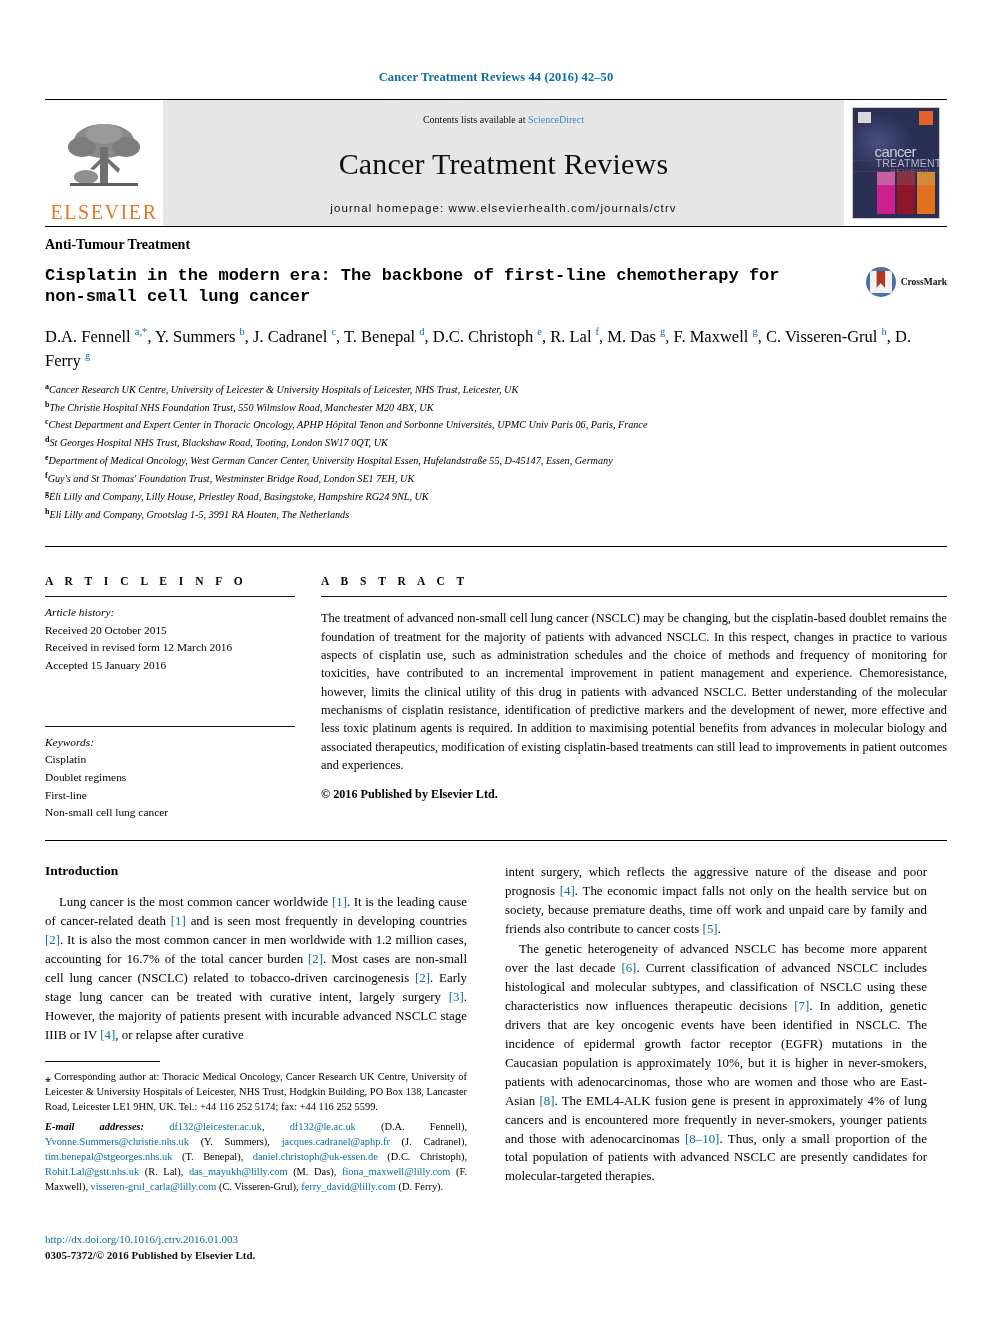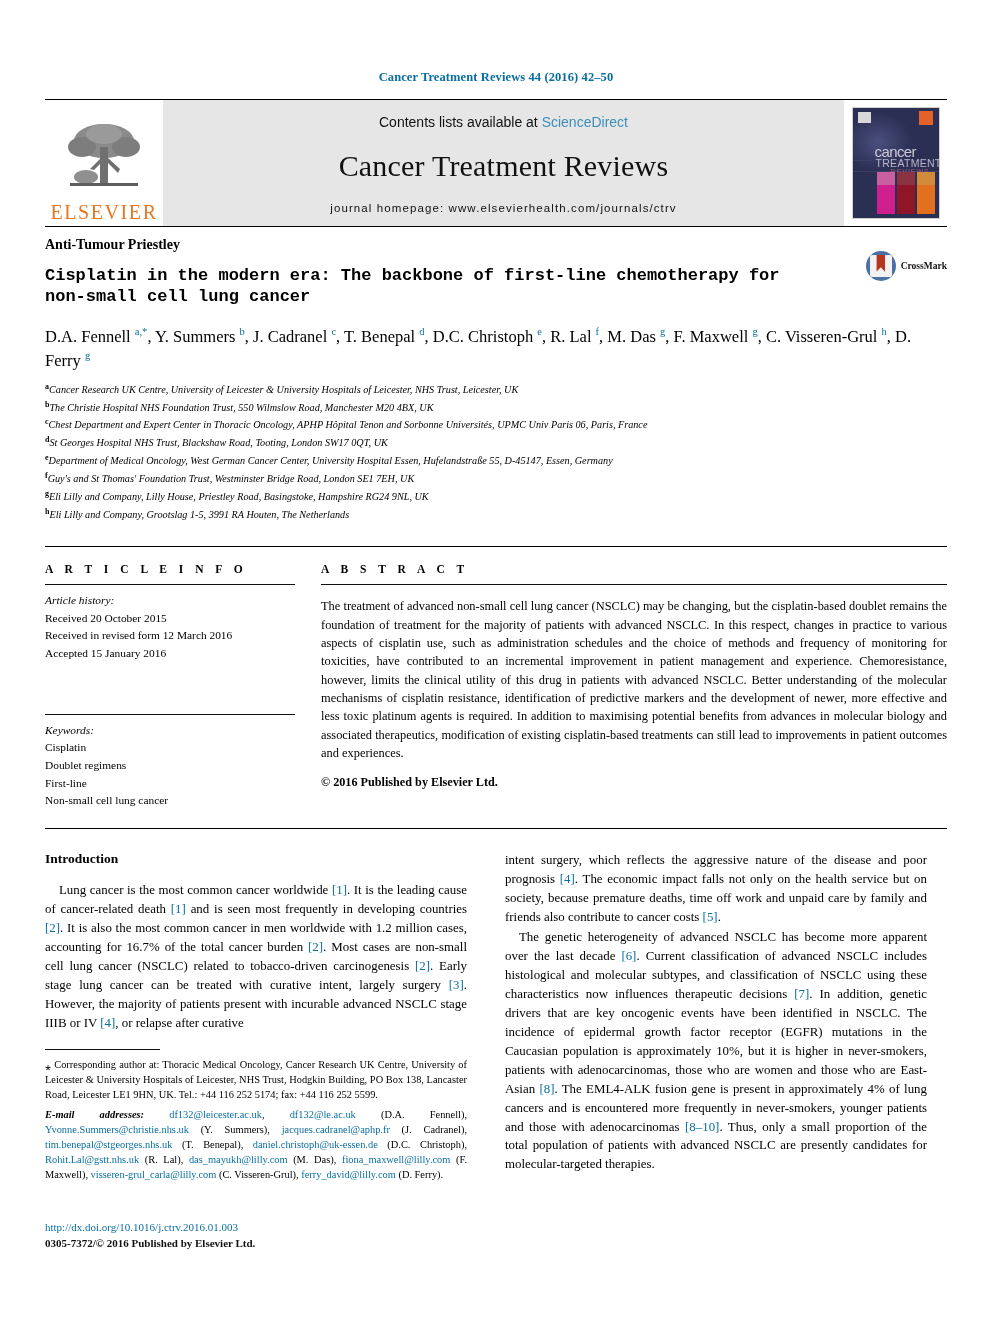--- a/index.html
+++ b/index.html
@@ -27,21 +27,21 @@
   .masthead-wrap { margin:14px 45px 0 45px; border-top:1.6px solid #000; }
   .masthead { display:flex; align-items:stretch; height:126px; }
   .pub-logo { width:118px; flex:0 0 118px; display:flex; flex-direction:column;
               align-items:center; justify-content:flex-end; padding-bottom:4px; }
   .pub-logo svg { display:block; }
   .pub-logo .wordmark { color:#e87722; font-family:"Liberation Serif",serif;
       font-size:20px; letter-spacing:1.6px; line-height:1; margin-top:1px; }
 
   .mast-center { flex:1 1 auto; background:#e6e6e6; display:flex; flex-direction:column;
                  align-items:center; justify-content:space-between; padding:14px 0 12px 0; }
-  .contents-line { font-family:Liberation Sans, sans-serif; font-size:14px; color:#111; }
+  .contents-line { font-family:Liberation Serif, serif; font-size:10px; color:#111; }
   .contents-line .sd { color:#3c8dbc; }
   .journal-title { font-family:"Liberation Serif", serif; font-size:30px; color:#111; letter-spacing:.2px; }
   .homepage { font-family:"Liberation Sans", sans-serif; font-size:11.5px; color:#111; letter-spacing:1.1px; }
 
   .cover { width:103px; flex:0 0 103px; display:flex; align-items:center; justify-content:center; }
   .cover-art { width:86px; height:110px; background:#2b2f54; position:relative; overflow:hidden;
                border:1px solid #cfcfcf; }
   .cover-art .glow { position:absolute; left:-10px; top:4px; width:70px; height:60px;
       background:radial-gradient(ellipse at center, #4a4f7d 0%, rgba(43,47,84,0) 70%); }
   .cover-art .els-sq { position:absolute; left:5px; top:4px; width:13px; height:11px; background:#d8d8d8; }
@@ -59,40 +59,40 @@
   .cover-art .p3 { background:linear-gradient(#d08a3a 0 13px, #e2701e 13px 100%); }
   .cover-art .bar { position:absolute; left:0; right:0; height:1px; background:#3a3f66; }
 
   .mast-rule { margin:0 45px; border-top:1.6px solid #000; }
 
   
   .titleblock { margin:10px 45px 0 45px; position:relative; }
   .section-kicker { font-family:"Liberation Serif",serif; font-weight:bold; font-size:14px; }
   .art-title { font-family:Liberation Mono, monospace; font-size:17px; font-weight:bold;
                line-height:1.26; margin-top:12px; max-width:770px; }
-  .crossmark { position:absolute; right:0; top:14px; display:flex; align-items:center; gap:5px; }
+  .crossmark { position:absolute; right:0; top:30px; display:flex; align-items:center; gap:5px; }
   .crossmark .badge { width:30px; height:30px; border-radius:50%; background:#4c6fa5;
        display:flex; align-items:center; justify-content:center; }
   .crossmark .inner { width:22px; height:22px; background:#f2f2f2; border-radius:2px; position:relative; overflow:hidden; }
   .crossmark .ribbon { position:absolute; left:50%; transform:translateX(-50%); top:0; width:9px; height:17px;
        background:#b5361f; clip-path:polygon(0 0,100% 0,100% 100%,50% 72%,0 100%); }
   .crossmark .label { font-family:"Liberation Serif",serif; font-weight:bold; font-size:9.5px; color:#111; }
 
   
   .authors { margin:16px 45px 0 45px; font-family:"Liberation Serif",serif;
              font-size:16.5px; line-height:1.45; }
   .authors sup { color:#0a6ea1; font-size:10.5px; }
 
   .affils { margin:8px 45px 0 45px; font-family:"Liberation Serif",serif;
             font-style:italic; font-size:10.2px; line-height:1.62; }
   .affils .lbl { font-style:normal; font-weight:bold; font-size:8px; vertical-align:super; }
 
   
   .ia-rule { margin:22px 45px 0 45px; border-top:1.6px solid #000; }
-  .ia { margin:4px 45px; display:flex; gap:26px; padding-top:12px; }
+  .ia { margin:16px 45px; display:flex; gap:26px; padding-top:12px; }
   .ia-left { width:250px; flex:0 0 250px; }
   .ia-right { flex:1 1 auto; }
   .hdr-sparse { font-family:"Liberation Serif",serif; font-weight:bold; font-size:11.5px;
                 letter-spacing:4.5px; }
   .thin-rule { border-top:1px solid #111; margin:9px 0 7px 0; }
   .meta { font-family:"Liberation Serif",serif; font-size:11.4px; line-height:1.55; }
   .meta .it { font-style:italic; }
   .kw-gap { height:42px; }
   .abstract { font-family:"Liberation Serif",serif; font-size:12.4px; line-height:1.48;
               text-align:justify; }
@@ -170,21 +170,21 @@
               <i class="p3"></i>
           </div>
         </div>
       </div>
 
     </div>
   </div>
   <div class="mast-rule"></div>
 
   <div class="titleblock">
-    <div class="section-kicker">Anti-Tumour Priestley</div>
+    <div class="section-kicker">Anti-Tumour Treatment</div>
     <h1 class="art-title">Cisplatin in the modern era: The backbone of first-line chemotherapy for non-small cell lung cancer</h1>
     <div class="crossmark">
       <span class="badge">
         <span class="inner">
             <span class="ribbon"></span>
           </span>
       </span>
       <span class="label">CrossMark</span>
     </div>
   </div>

